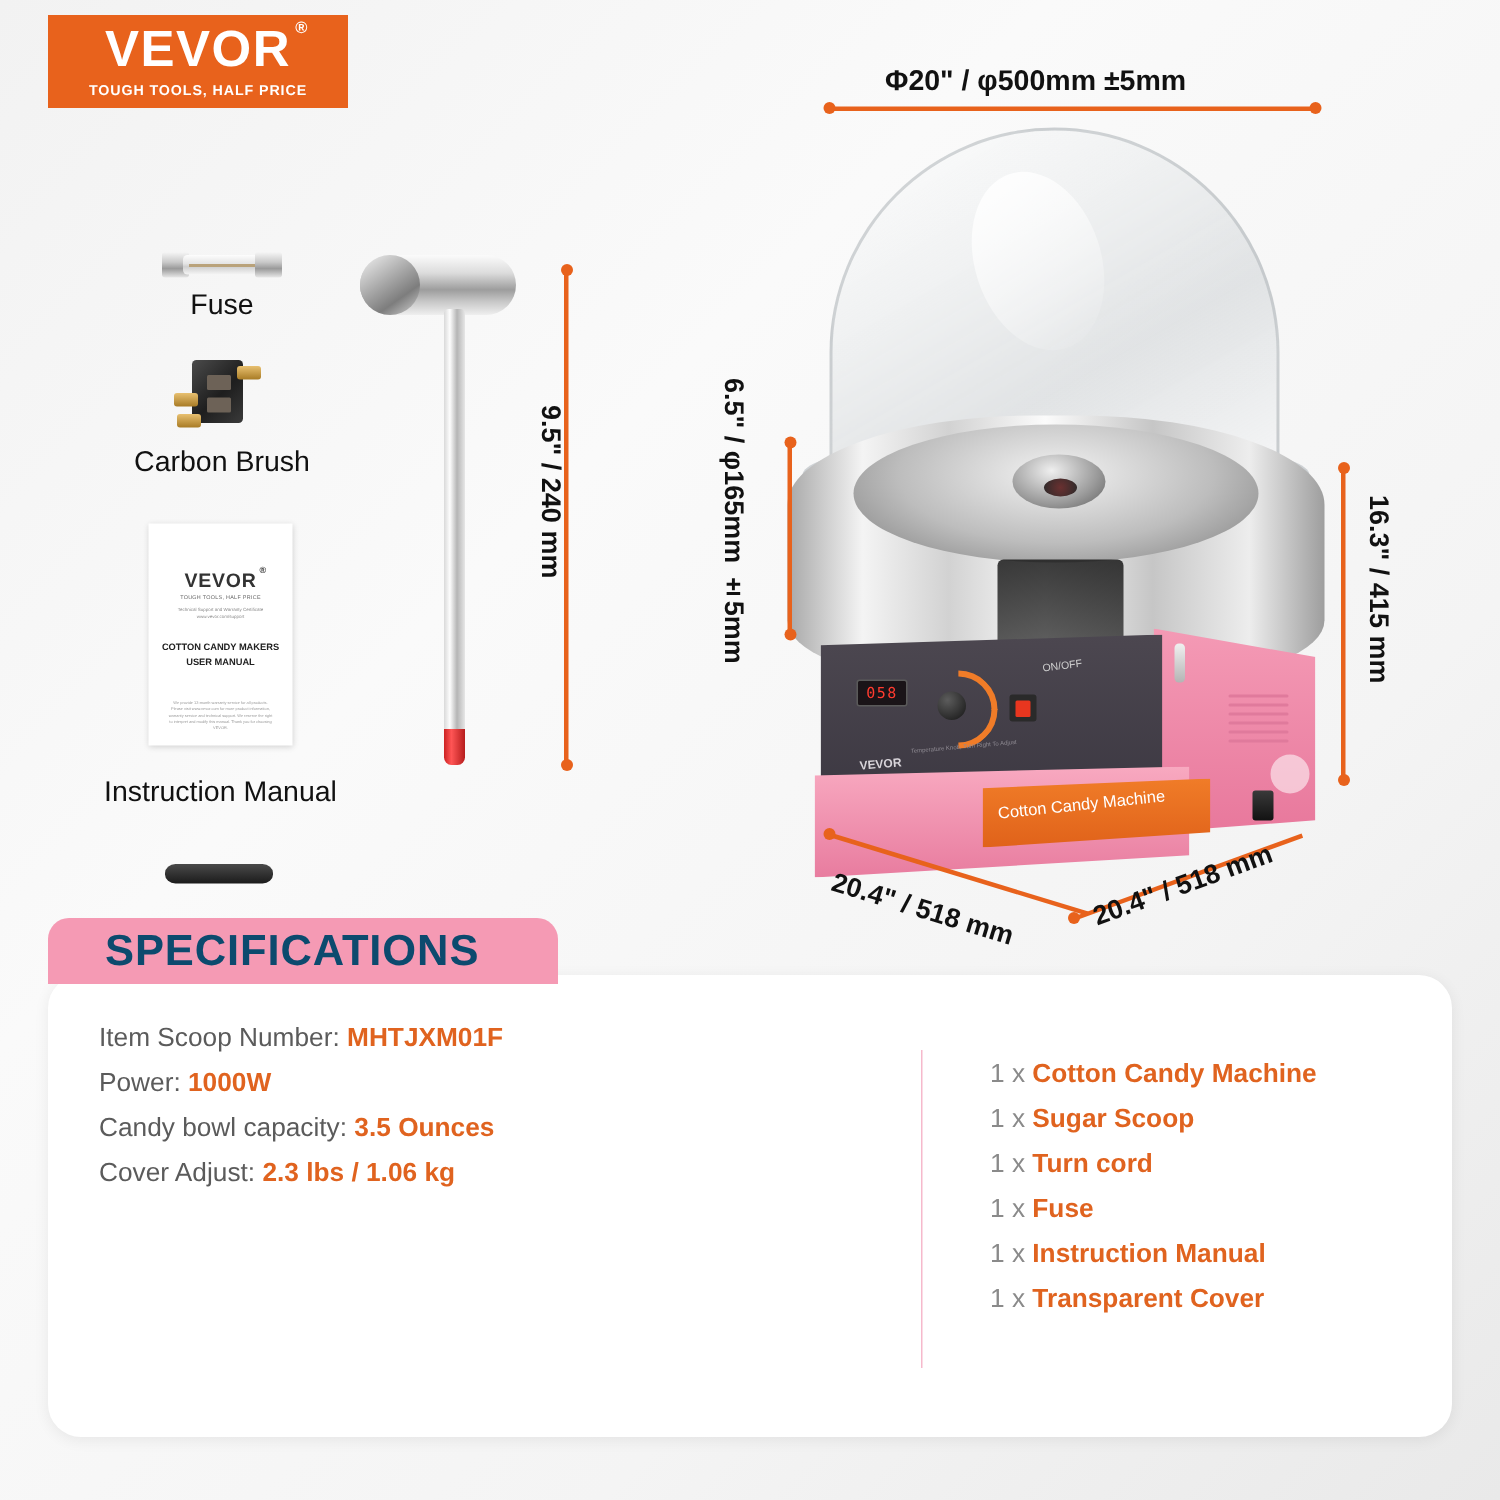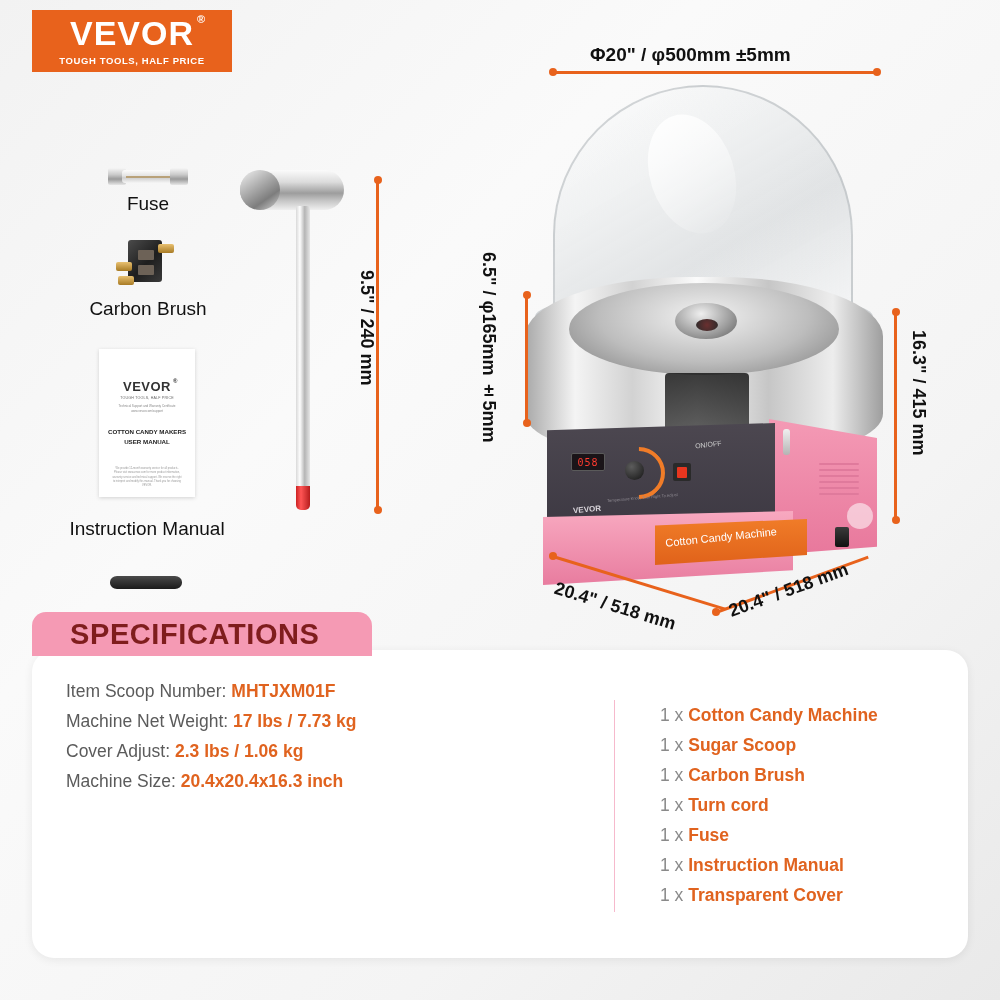--- a/index.html
+++ b/index.html
@@ -131,21 +131,21 @@
     background:rgba(255,255,255,.55);}
   .latch{position:absolute;left:236px;top:6px;width:7px;height:26px;border-radius:3px;
     background:linear-gradient(180deg,#f0f0f0,#b4b4b4);}
 
   
   .card{position:absolute;left:32px;top:650px;width:936px;height:308px;background:#fff;
     border-radius:22px;box-shadow:0 2px 10px rgba(0,0,0,.07);}
   .spec-banner{position:absolute;left:32px;top:612px;min-width:340px;height:44px;
     background:#f59ab4;border-radius:14px 14px 0 0;display:flex;align-items:center;
     padding:0 34px 0 38px;box-sizing:border-box;}
-  .spec-banner span{color:#7f1d1d;font-size:29px;font-weight:bold;letter-spacing:.6px;}
+  .spec-banner span{color:#0c4a6e;font-size:29px;font-weight:bold;letter-spacing:.6px;}
 
   .spec-list{position:absolute;left:66px;top:676px;width:520px;}
   .spec-row{font-size:17.5px;color:#5b5b5b;line-height:30px;white-space:nowrap;}
   .spec-row b{color:#e0631f;font-weight:bold;}
   .spec-cont{font-size:17.5px;color:#e0631f;font-weight:bold;line-height:30px;padding-left:150px;}
 
   .divider{position:absolute;left:614px;top:700px;width:1px;height:212px;background:#f6b9cc;}
 
   .pack-list{position:absolute;left:660px;top:700px;width:300px;}
   .pack-row{font-size:17.5px;color:#8a8a8a;line-height:30px;white-space:nowrap;}
@@ -278,43 +278,40 @@
   <div class="card"></div>
   <div class="spec-banner">
     <span>SPECIFICATIONS</span>
   </div>
 
   <div class="spec-list">
     <div class="spec-row">
       <span>Item Scoop Number: </span><b>MHTJXM01F</b>
     </div>
     <div class="spec-row">
-      <span>Machine Net Weight: </span><b>17 lbs /  7.73 kg</b>
+      <span>Power: </span><b>1000W</b>
+    </div>
+    <div class="spec-row">
+      <span>Candy bowl capacity: </span><b>3.5 Ounces</b>
     </div>
     <div class="spec-row">
       <span>Cover Adjust: </span><b>2.3 lbs / 1.06 kg</b>
     </div>
-    <div class="spec-row">
-      <span>Machine Size: </span><b>20.4x20.4x16.3 inch</b>
-    </div>
   </div>
 
   <div class="divider"></div>
 
   <div class="pack-list">
     <div class="pack-row">
       <span>1 x </span><b>Cotton Candy Machine</b>
     </div>
     <div class="pack-row">
       <span>1 x </span><b>Sugar Scoop</b>
     </div>
     <div class="pack-row">
-      <span>1 x </span><b>Carbon Brush</b>
-    </div>
-    <div class="pack-row">
       <span>1 x </span><b>Turn cord</b>
     </div>
     <div class="pack-row">
       <span>1 x </span><b>Fuse</b>
     </div>
     <div class="pack-row">
       <span>1 x </span><b>Instruction Manual</b>
     </div>
     <div class="pack-row">
       <span>1 x </span><b>Transparent Cover</b>

